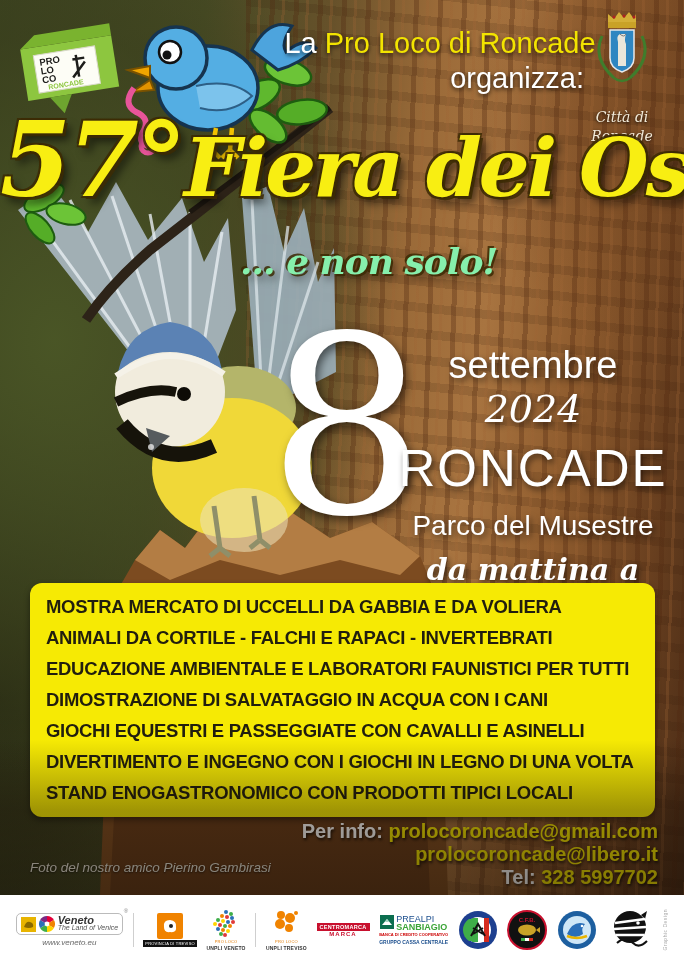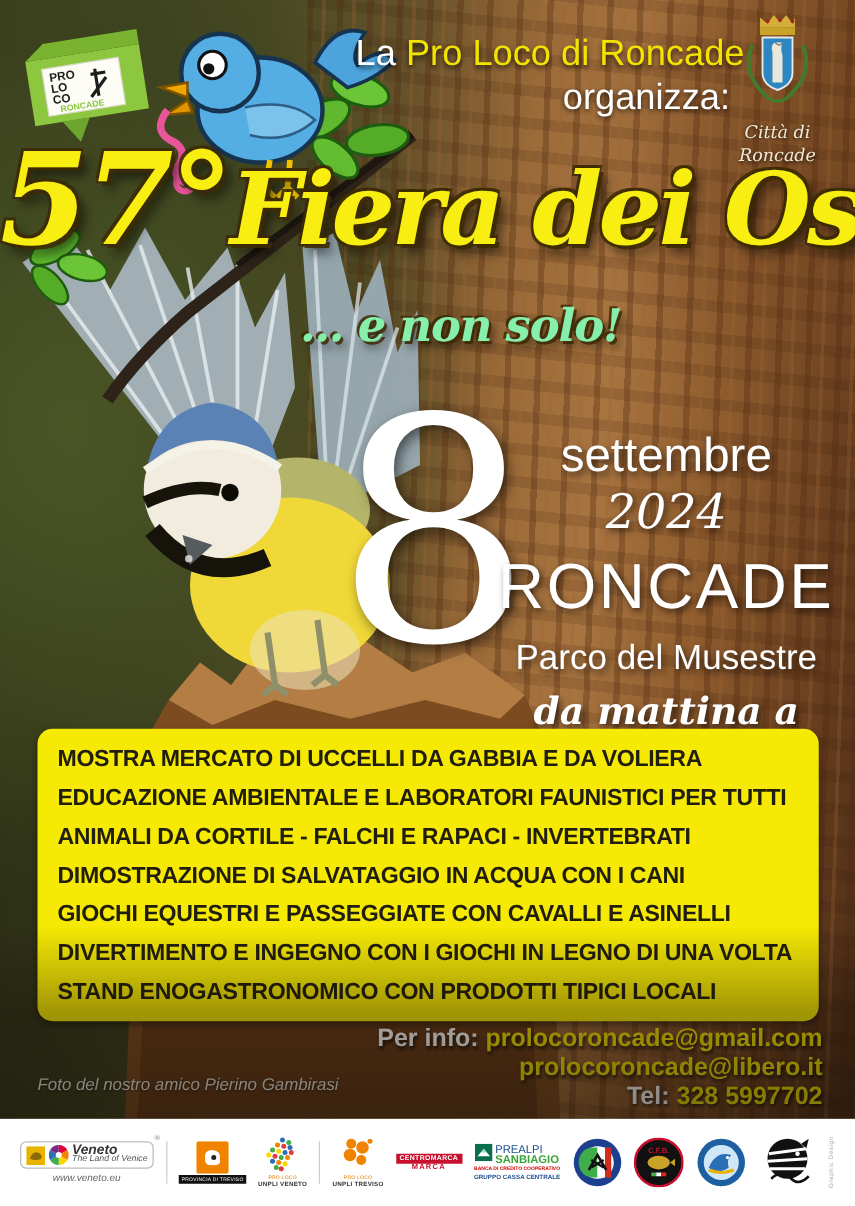--- a/index.html
+++ b/index.html
@@ -19,21 +19,21 @@
   .photo-shade-bottom{position:absolute;left:0;right:0;top:740px;height:155px;
     background:linear-gradient(180deg, rgba(0,0,0,0), rgba(22,13,5,.38) 45%, rgba(16,10,4,.5));}
   .scene,.cartoon,.crest-svg,.badge-svg{position:absolute;}
   .scene{left:0;top:0;width:684px;height:895px;}
   
   .hdr{position:absolute;left:282px;top:26px;width:316px;color:#fff;
        font-size:29px;line-height:35px;text-shadow:0 2px 4px rgba(0,0,0,.7);}
   .hdr .l1{text-align:center;}
   .hdr .l2{text-align:right;padding-right:14px;}
   .hl-yellow{color:#f3e400;}
-  .crest-cap{position:absolute;right:16px;top:97px;width:92px;text-align:center;
+  .crest-cap{position:absolute;right:16px;top:108px;width:92px;text-align:center;
     color:#f2ead8;font-family:"DejaVu Serif",serif;font-style:italic;font-size:14px;
     line-height:19px;text-shadow:0 1px 3px rgba(0,0,0,.8);}
   .title-main{position:absolute;left:0;top:100px;width:684px;text-align:center;
     font-family:"DejaVu Serif",serif;font-style:italic;font-weight:bold;
     color:#f8ee12;letter-spacing:-3px;white-space:nowrap;
     text-shadow:-2px -2px 0 rgba(60,42,4,.85),2px -2px 0 rgba(60,42,4,.85),
       -2px 2px 0 rgba(60,42,4,.85),3px 3px 0 rgba(60,42,4,.85),6px 7px 9px rgba(0,0,0,.55);}
   .title-main .t-num{font-size:102px;}
   .title-main .t-rest{font-size:80px;}
   .title-sub{position:absolute;right:24px;top:240px;width:420px;text-align:left;
@@ -241,22 +241,22 @@
   <div class="day8">8</div>
   <div class="date-col">
     <div><span class="d-month">settembre </span><span class="d-year">2024</span></div>
     <div class="d-city">RONCADE</div>
     <div class="d-venue">Parco del Musestre</div>
     <div class="d-time">da mattina a sera</div>
   </div>
 
   <div class="events-box">
     <div class="event-line">MOSTRA MERCATO DI UCCELLI DA GABBIA E DA VOLIERA</div>
+    <div class="event-line">ANIMALI DA CORTILE - FALCHI E RAPACI - INVERTEBRATI</div>
     <div class="event-line">EDUCAZIONE AMBIENTALE E LABORATORI FAUNISTICI PER TUTTI</div>
-    <div class="event-line">ANIMALI DA CORTILE - FALCHI E RAPACI - INVERTEBRATI</div>
     <div class="event-line">DIMOSTRAZIONE DI SALVATAGGIO IN ACQUA CON I CANI</div>
     <div class="event-line">GIOCHI EQUESTRI E PASSEGGIATE CON CAVALLI E ASINELLI</div>
     <div class="event-line">DIVERTIMENTO E INGEGNO CON I GIOCHI IN LEGNO DI UNA VOLTA</div>
     <div class="event-line">STAND ENOGASTRONOMICO CON PRODOTTI TIPICI LOCALI</div>
   </div>
 
   <div class="info">
     <div><span>Per info: </span><span class="yel">prolocoroncade@gmail.com</span></div>
     <div><span class="yel">prolocoroncade@libero.it</span></div>
     <div><span>Tel: </span><span class="yel">328 5997702</span></div>

